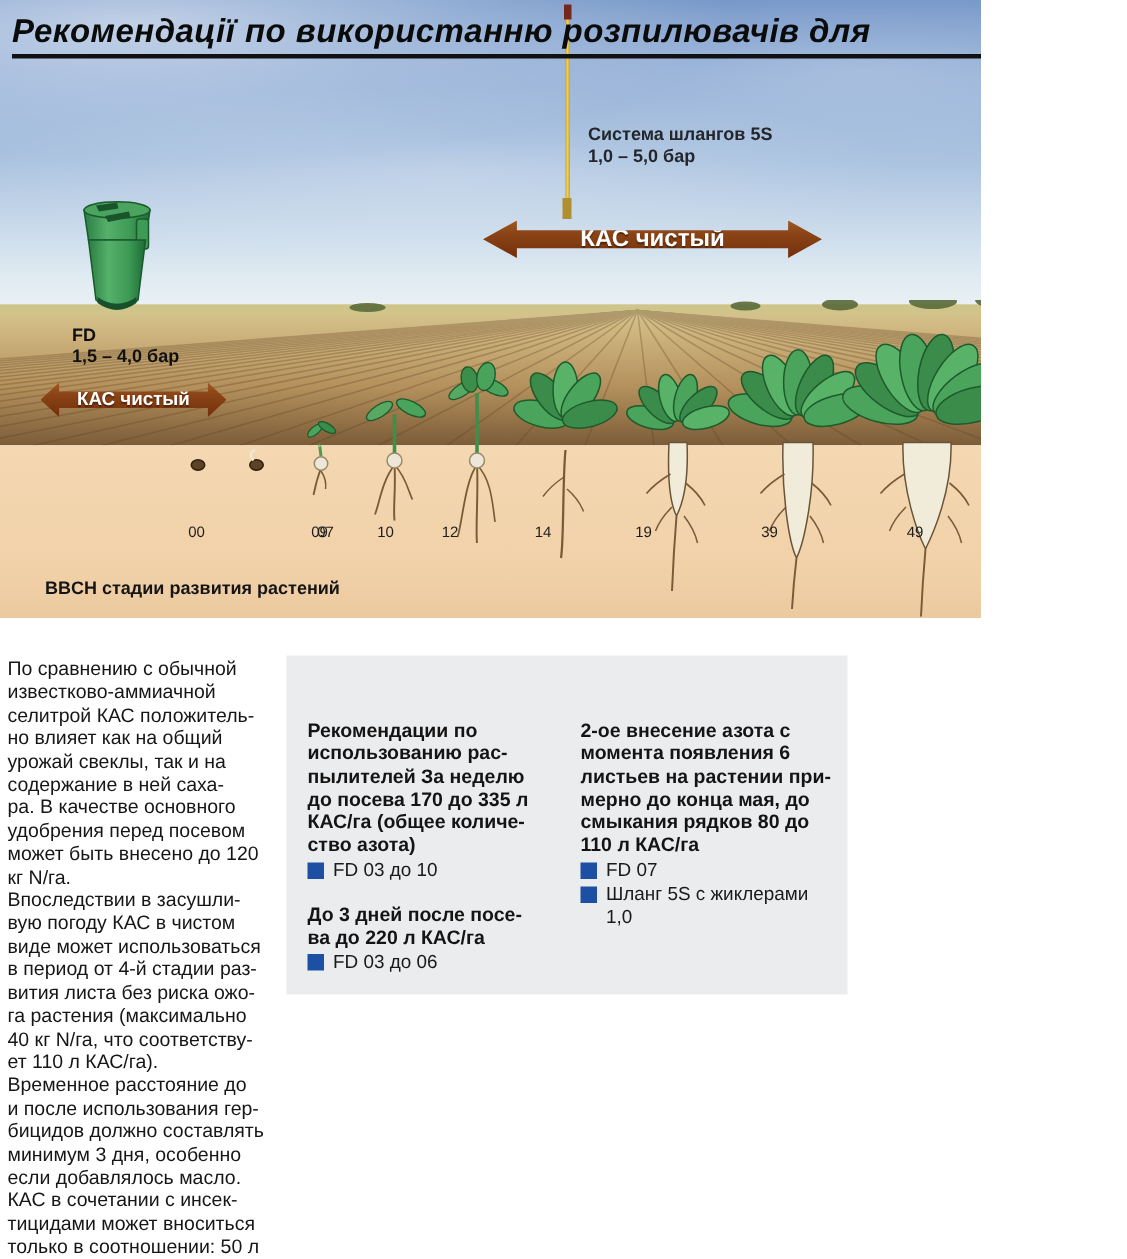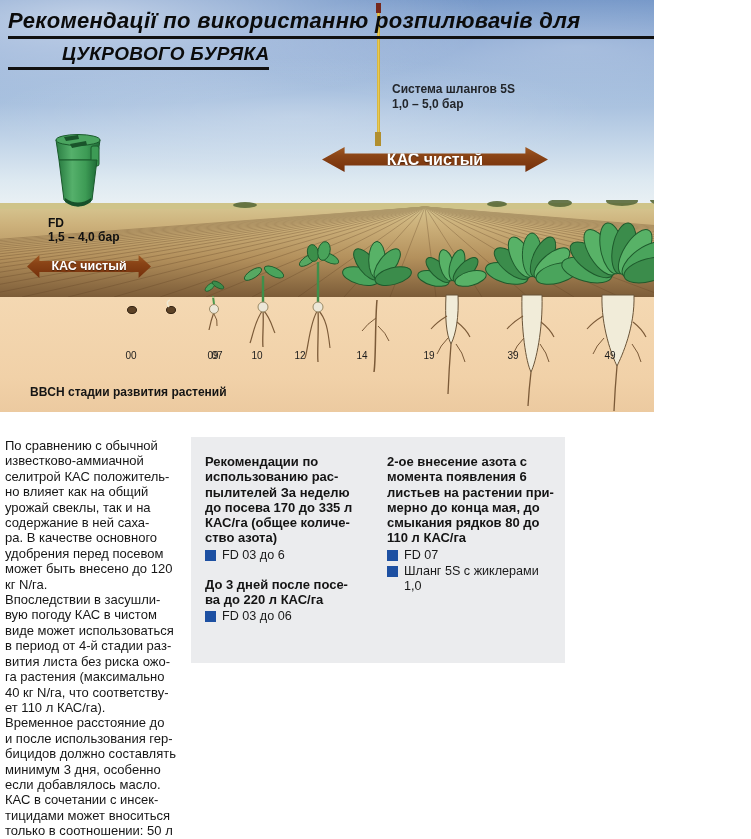--- a/index.html
+++ b/index.html
@@ -51,21 +51,21 @@
 
   .stage-label{position:absolute;top:350px;transform:translateX(-50%);font-size:10px;color:#1c1c1c;z-index:4;}
   .bbch{position:absolute;left:30px;top:385px;font-size:12px;font-weight:bold;color:#151515;z-index:4;}
 
   
   .body-col{position:absolute;left:5px;top:438px;width:186px;font-size:13px;line-height:15.4px;color:#161616;}
   .body-col p{margin:0;white-space:pre-line;}
 
   .rec-box{position:absolute;left:191px;top:437px;width:374px;height:226px;background:#ebecee;
     display:flex;gap:12px;padding:17px 8px 0 14px;box-sizing:border-box;}
-  .rec-col{width:170px;}
+  .rec-col{width:170px;margin-top:25px;}
   .rec-heading{font-size:13px;font-weight:bold;line-height:15.3px;white-space:pre-line;color:#141414;margin:0 0 2px 0;}
   .rec-block{margin-bottom:14px;}
   .bullet-row{display:flex;align-items:flex-start;margin-top:1px;}
   .bullet-sq{flex:0 0 auto;width:11px;height:11px;margin:2px 6px 0 0;background:#1d50a2;}
   .bullet-text{font-size:12.6px;line-height:15px;white-space:pre-line;color:#1a1a1a;}
 </style>
 </head>
 <body>
 
 <div class="page">
@@ -224,21 +224,20 @@
         <ellipse cx="643.9" cy="259.8" rx="25.8" ry="11.4" transform="rotate(-36.4 643.9 259.8)" fill="#4aa45c" stroke="#1e5a2c" stroke-width="1"></ellipse>
         <ellipse cx="649.1" cy="270.0" rx="25.8" ry="11.4" transform="rotate(-15.0 649.1 270.0)" fill="#3b8c4b" stroke="#1e5a2c" stroke-width="1"></ellipse>
       </svg>
 
     <div class="hose"></div>
     <div class="hose-tip-top"></div>
     <div class="hose-tip-bot"></div>
 
     <div class="title">
       <span class="l1">Рекомендації по використанню розпилювачів для</span><br>
-      <span class="l2">ЦУКРОВОГО БУРЯКА</span>
     </div>
 
     <div class="hose-label">Система шлангов 5S
 1,0 – 5,0 бар</div>
 
     <div class="kas-arrow arrow-big">КАС чистый</div>
 
     <svg class="nozzle" width="56" height="86" viewBox="0 0 56 86">
       <defs>
         <linearGradient id="nozG" x1="0" y1="0" x2="1" y2="0">
@@ -309,21 +308,21 @@
     <div class="rec-col" id="rec-col1">
         <div class="rec-block">
           <div class="rec-heading">Рекомендации по
 использованию рас-
 пылителей За неделю
 до посева 170 до 335 л
 КАС/га (общее количе-
 ство азота)</div>
           <div class="bullet-row">
             <span class="bullet-sq" style="background: rgb(29, 80, 162);"></span>
-            <span class="bullet-text">FD 03 до 6</span>
+            <span class="bullet-text">FD 03 до 10</span>
           </div>
         </div>
         <div class="rec-block">
           <div class="rec-heading">До 3 дней после посе-
 ва до 220 л КАС/га</div>
           <div class="bullet-row">
             <span class="bullet-sq" style="background: rgb(29, 80, 162);"></span>
             <span class="bullet-text">FD 03 до 06</span>
           </div>
         </div>

